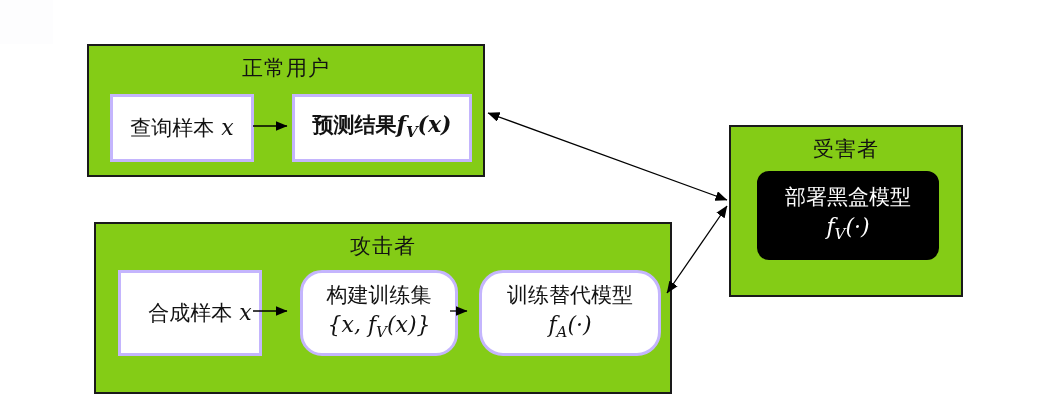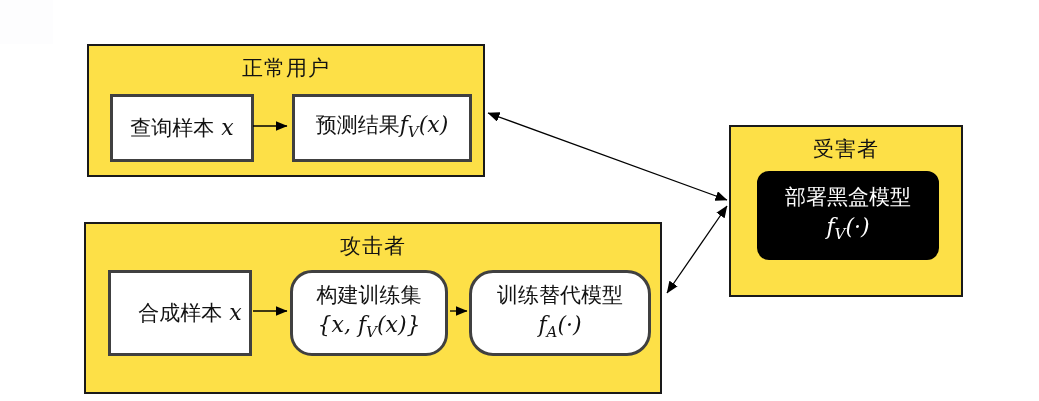--- a/index.html
+++ b/index.html
@@ -18,36 +18,36 @@
   }
   .artifact {
     position: absolute;
     left: 0; top: 0;
     width: 53px; height: 44px;
     background: #fdfdfe;
   }
   .group-box {
     position: absolute;
     border: 2px solid #1a1a1a;
-    background: #fde047;
+    background: #84cc16;
     box-sizing: border-box;
   }
   .group-title {
     position: absolute;
     left: 0; right: 0;
     top: 8px;
     text-align: center;
     font-size: 21px;
     letter-spacing: 1px;
     color: #121212;
     white-space: nowrap;
   }
   .node-box {
     position: absolute;
-    border: 3px solid #404040;
+    border: 3px solid #c4b5fd;
     background: #ffffff;
     box-sizing: border-box;
     display: flex;
     flex-direction: column;
     align-items: center;
     justify-content: center;
     text-align: center;
     font-size: 21px;
     color: #121212;
     line-height: 30px;
@@ -84,28 +84,28 @@
 
   <div class="artifact"></div>
 
   <div class="group-box" style="left:87px; top:44px; width:398px; height:133px;">
     <div class="group-title">正常用户</div>
     <div class="node-box" style="left:21px; top:48px; width:144px; height:68px;">
       <span>
         <span>查询样本</span><span class="gap"></span><span class="mi">x</span>
       </span>
     </div>
-    <div class="node-box" style="left:203px; top:48px; width:180px; height:68px;">
+    <div class="node-box" style="left:203px; top:48px; width:180px; height:68px;font-weight:bold;">
       <span>
         <span>预测结果</span><span class="mi">f</span><span class="msub">V</span><span class="mi">(x)</span>
       </span>
     </div>
   </div>
 
-  <div class="group-box" style="left:84px; top:222px; width:578px; height:172px;">
+  <div class="group-box" style="left:94px; top:222px; width:578px; height:172px;">
     <div class="group-title">攻击者</div>
     <div class="node-box" style="left:22px; top:46px; width:144px; height:86px;padding-left:20px;">
       <span>
         <span>合成样本</span><span class="gap"></span><span class="mi">x</span>
       </span>
     </div>
     <div class="node-box" style="left:204px; top:46px; width:158px; height:86px;border-radius:22px;">
       <span>构建训练集</span>
       <span>
         <span class="mi">{x, f</span><span class="msub">V</span><span class="mi">(x)}</span>

